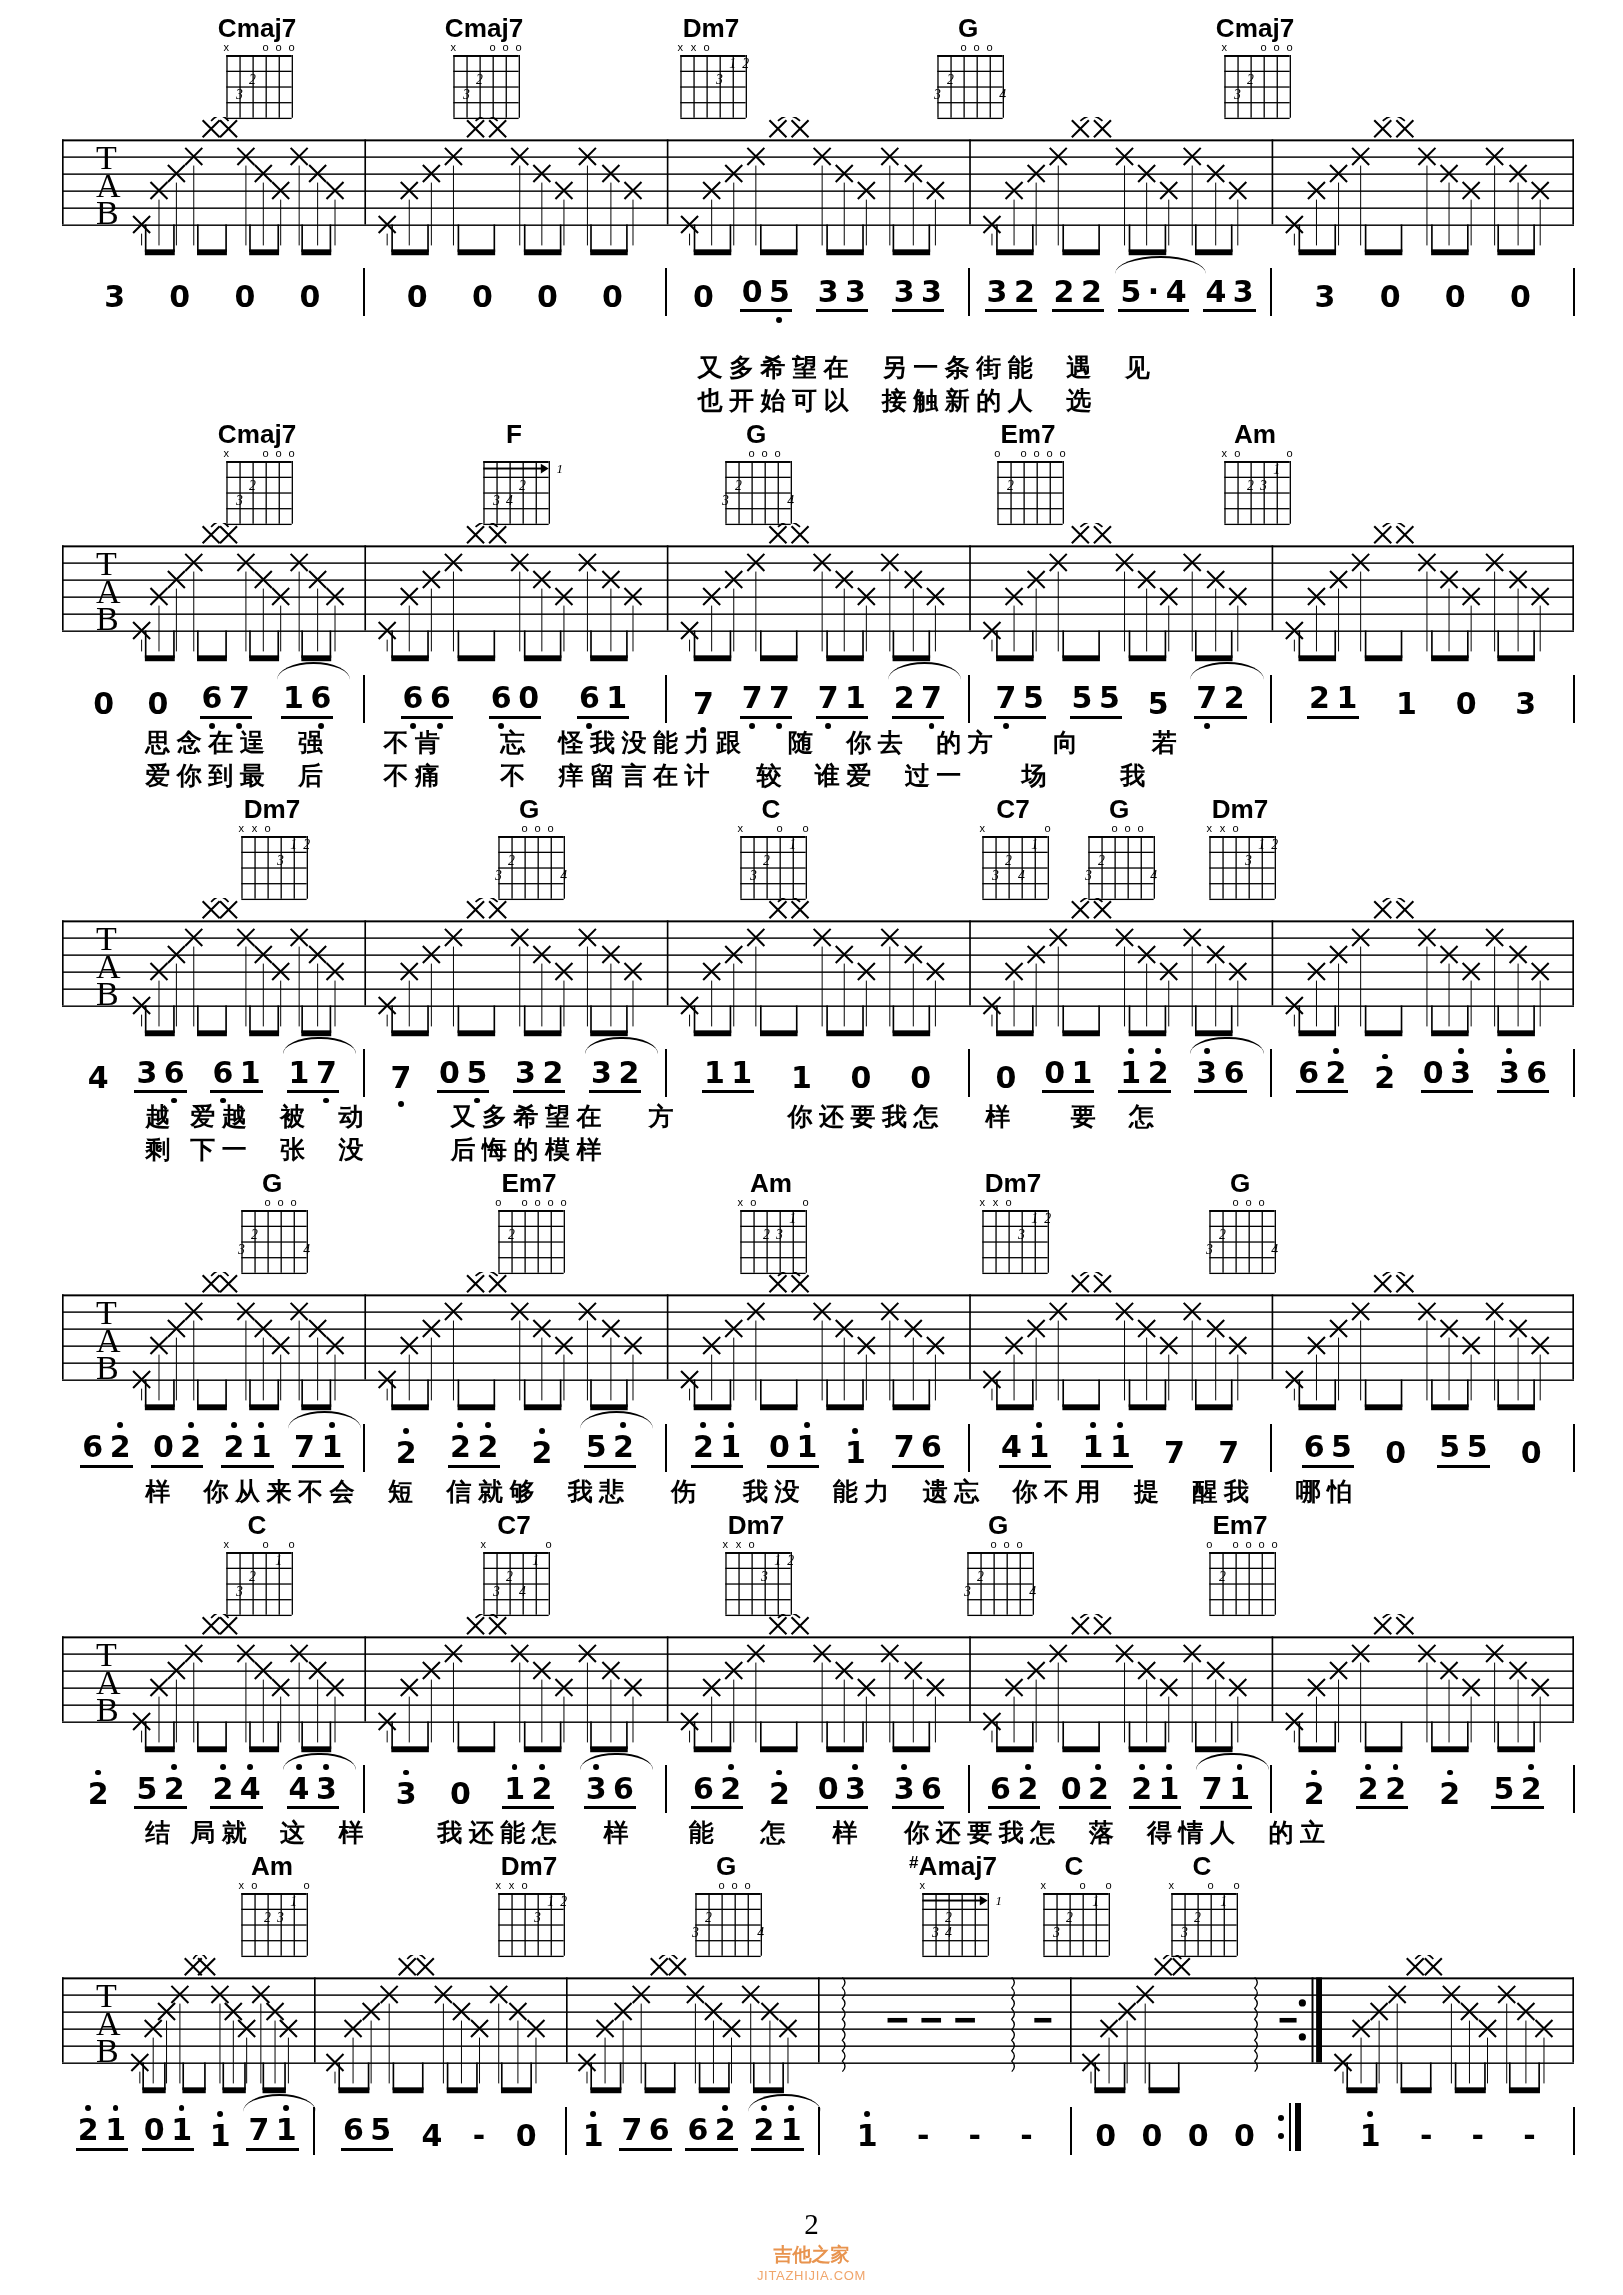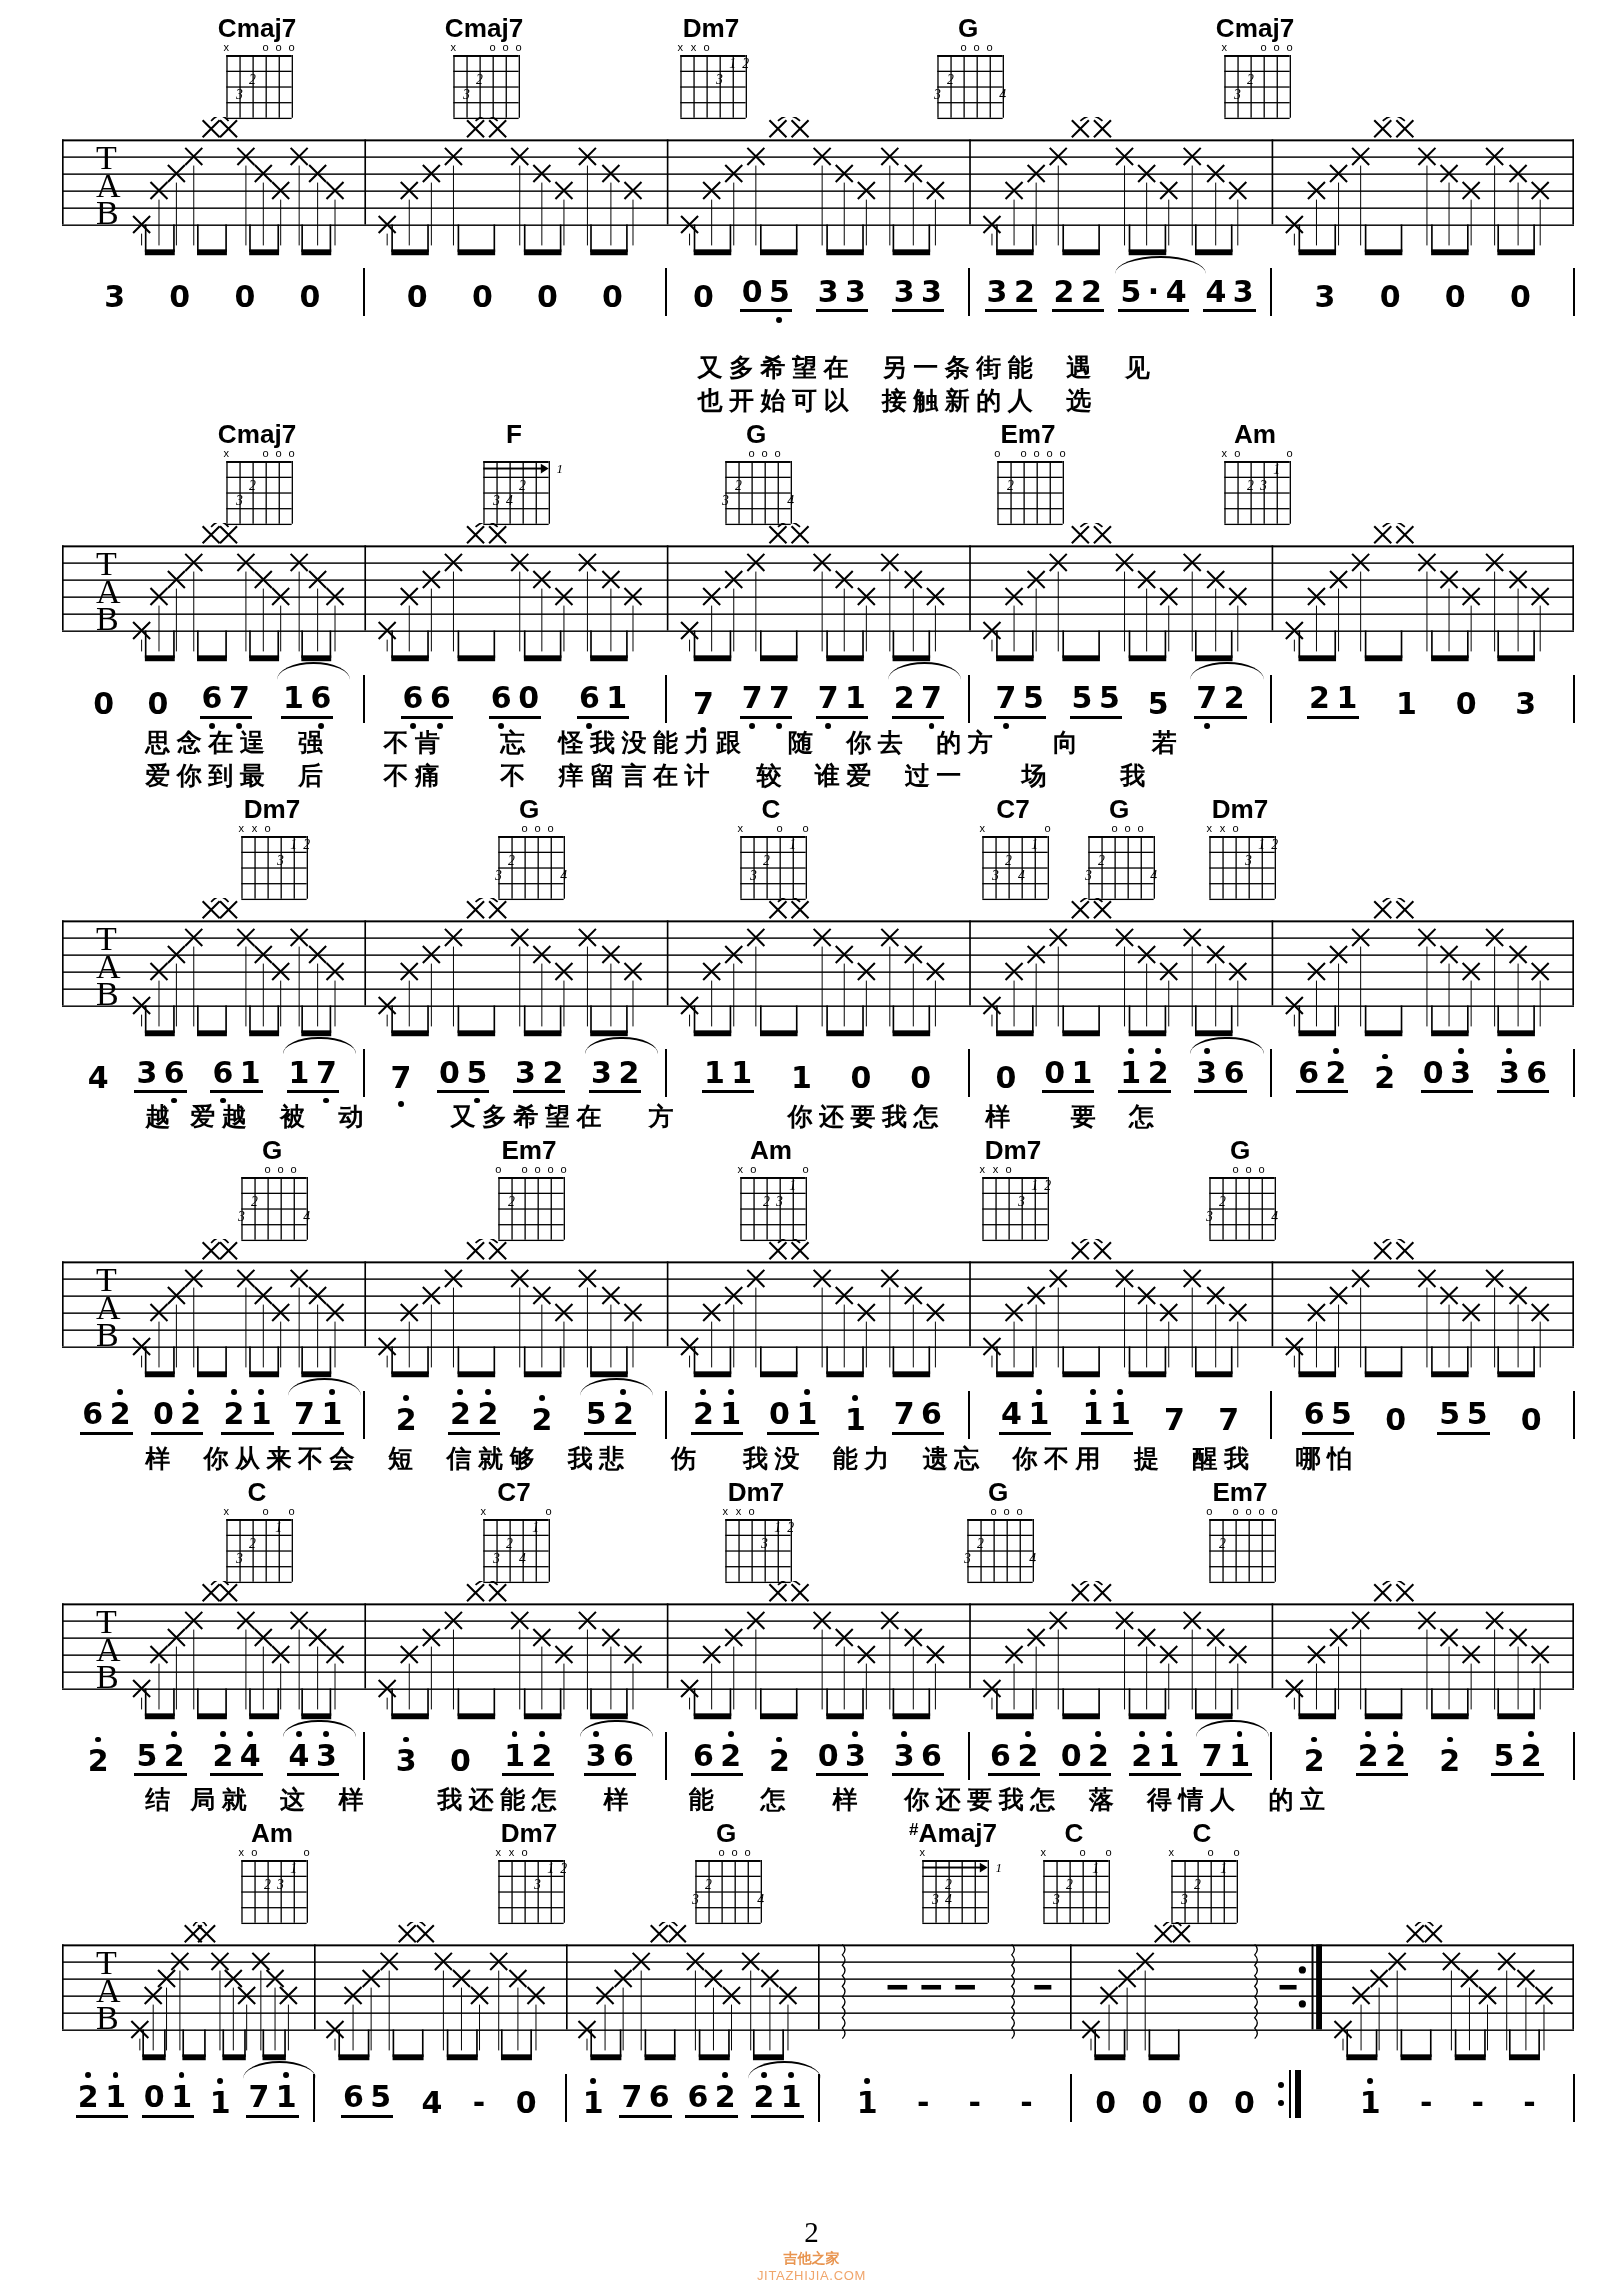--- a/index.html
+++ b/index.html
@@ -23,21 +23,21 @@
   .arc{position:absolute;top:-21px;left:-3.9px;right:-17px;height:15.7px;
        border-top:2.6px solid #000;border-radius:50% 50% 0 0 / 100% 100% 0 0;}
   .rpt{display:flex;align-items:center;gap:4.6px;height:48px;align-self:flex-end;}
   .rpt .dots{display:flex;flex-direction:column;gap:11.8px;}
   .rpt .dots i{width:5.9px;height:5.9px;border-radius:50%;background:#000;}
   .rpt .b1{width:2px;height:48px;background:#000;}
   .rpt .b2{width:5.9px;height:48px;background:#000;}
   .lyr{font-size:25px;font-weight:bold;white-space:pre;letter-spacing:6.5px;line-height:1.25;height:33px;}
   .footer{position:absolute;left:0;right:0;bottom:11.8px;text-align:center;}
   .pnum{font-size:29px;font-family:"Liberation Serif",serif;}
-  .wm1{font-size:14px;font-weight:bold;color:#e8944f;margin-top:1.3px;}
+  .wm1{font-size:19px;font-weight:bold;color:#e8944f;margin-top:1.3px;}
   .wm2{font-size:13px;color:#f0a56b;letter-spacing:0.7px;}
 </style>
 </head>
 <body>
 
 <div class="page">
   <div id="systems">
       <div class="system">
         <div class="chords-row">
           <div class="chord" style="left: 13%;"><svg width="98" height="110" viewBox="0 0 150 168">
@@ -1211,20 +1211,21 @@
               <span class="d">3<span class="dh"></span></span>
             </span>
             <span class="tk ul">
               <span class="d">3<span class="dh"></span></span>
               <span class="d">6</span>
             </span>
           </div>
           <div class="mbar"></div>
         </div>
         <div class="lyr" style="padding-left: 5.5%;">越 爱越  被  动      又多希望在   方        你还要我怎   样    要  怎</div>
+        <div class="lyr" style="padding-left: 5.5%;">剩 下一  张  没      后悔的模样</div>
       </div>
       <div class="system">
         <div class="chords-row">
           <div class="chord" style="left: 14%;"><svg width="98" height="110" viewBox="0 0 150 168">
               <text x="72" y="30" text-anchor="middle" font-size="40" font-family="Liberation Sans, sans-serif" font-weight="bold">G</text>
               <text x="65" y="52" text-anchor="middle" font-size="17" font-family="Liberation Sans, sans-serif">o</text>
               <text x="85" y="52" text-anchor="middle" font-size="17" font-family="Liberation Sans, sans-serif">o</text>
               <text x="105" y="52" text-anchor="middle" font-size="17" font-family="Liberation Sans, sans-serif">o</text>
               <rect x="25" y="58" width="100" height="3" fill="#000"></rect>
               <rect x="25" y="82" width="100" height="2" fill="#000"></rect>

